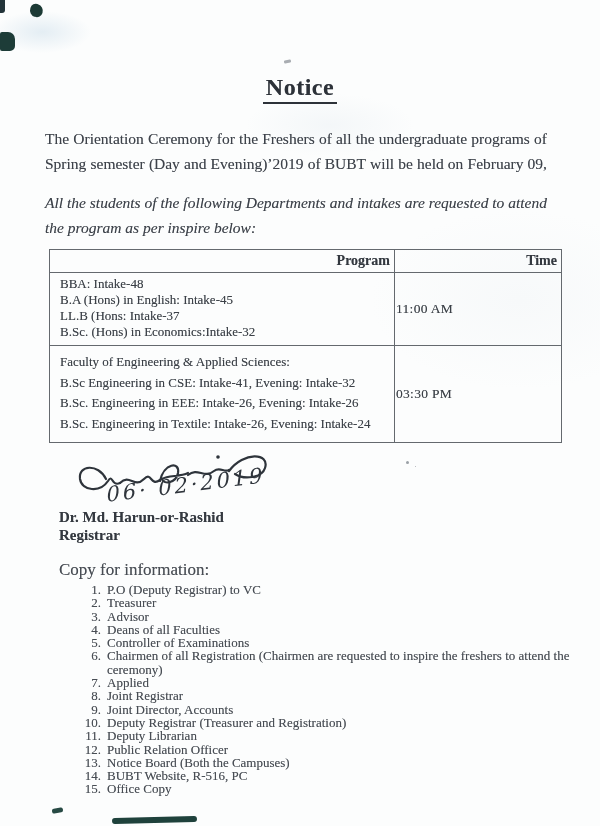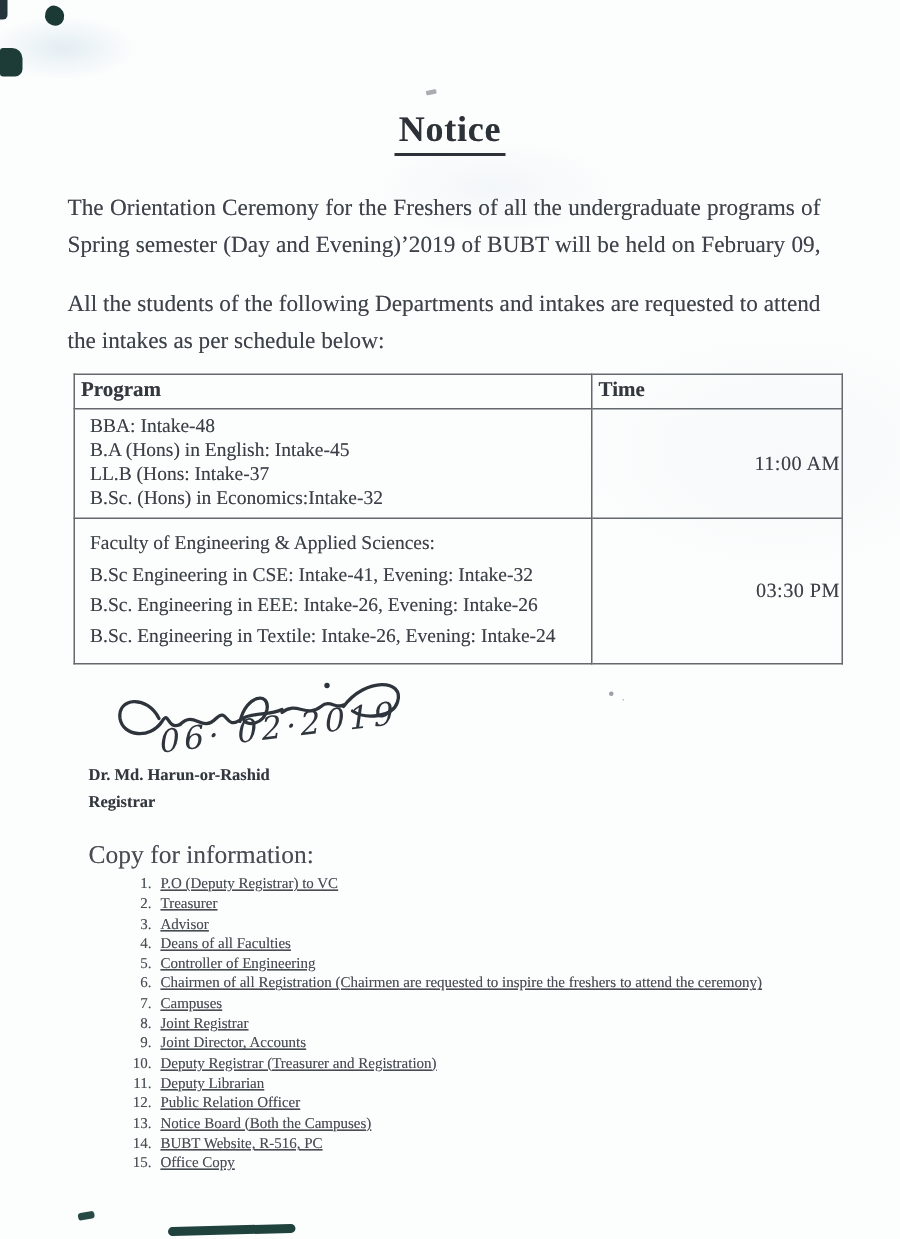--- a/index.html
+++ b/index.html
@@ -27,50 +27,50 @@
   .a-dots{left:406px;top:461px;width:3px;height:3px;background:#9aa0a6;border-radius:50%;box-shadow:8px 4px 0 -1px #a6abb0;}
   .a-dash-bottom{left:52px;top:808px;width:11px;height:5px;background:#274a44;border-radius:2px;transform:rotate(-10deg);}
   .a-line-bottom{left:112px;top:817px;width:85px;height:6px;background:#1f423c;border-radius:3px;transform:rotate(-1.5deg);}
 
   .title-wrap{margin:74px 0 0 0;text-align:center;}
   .title{
     display:inline-block;font-size:24px;font-weight:bold;color:#2d3239;
     border-bottom:2.5px solid #2d3239;padding:0 3px 1px 3px;letter-spacing:.5px;
   }
   .para{margin:22px 53px 0 45px;font-size:15.5px;line-height:25px;color:#3d424a;}
-  .para2{margin-top:14px;}
+  .para2{margin-top:14px;font-style:italic;}
   .jline{text-align:justify;text-align-last:justify;}
   .nline{text-align:left;}
 
   table.schedule{
     margin:9px 0 0 49px;border-collapse:collapse;width:494px;
     font-size:13px;color:#3b4047;table-layout:fixed;
   }
   table.schedule th, table.schedule td{border:1px solid #64696e;}
   th.col-program{width:336px;}
   th.col-time{width:158px;}
-  table.schedule th{font-size:14px;font-weight:bold;padding:3px 4px;text-align:left;color:#33383f;}
+  table.schedule th{font-size:14px;font-weight:bold;padding:3px 4px;text-align:right;color:#33383f;}
   td.prog-cell{padding:3px 8px 5px 10px;vertical-align:top;}
   td.prog-cell .pline{line-height:16px;}
   td.prog-cell2{padding:6px 8px 8px 10px;}
   td.prog-cell2 .pline{line-height:20.5px;}
-  td.time-cell{text-align:right;vertical-align:middle;font-size:13.5px;letter-spacing:.3px;}
+  td.time-cell{text-align:left;vertical-align:middle;font-size:13.5px;letter-spacing:.3px;}
 
   .sig-block{position:relative;height:54px;margin:8px 0 0 58px;}
   .sig-svg{position:absolute;left:10px;top:2px;}
   .sig-date{
     position:absolute;left:48px;top:22px;
     font-size:21px;font-style:italic;letter-spacing:3px;color:#2f353c;
     transform:rotate(-7deg) skewX(-4deg);white-space:nowrap;
     text-shadow:none;font-family:"DejaVu Serif",serif;
   }
-  .name-block{margin:4px 0 0 59px;font-weight:bold;color:#33383f;font-size:11px;line-height:17.5px;}
+  .name-block{margin:4px 0 0 59px;font-weight:bold;color:#33383f;font-size:15px;line-height:17.5px;}
   .copy-block{margin:16px 0 0 59px;color:#484d54;}
   .copy-heading{font-size:17px;margin:0 0 3px 0;}
-  ol.copy-list{list-style:none;counter-reset:item;margin:2px 0 0 0;padding:0 0 0 48px;font-size:10px;line-height:13.3px;text-decoration:underline;}
+  ol.copy-list{list-style:none;counter-reset:item;margin:2px 0 0 0;padding:0 0 0 48px;font-size:13px;line-height:13.3px;}
   ol.copy-list li{counter-increment:item;position:relative;}
   ol.copy-list li::before{
     content:counter(item) ".";position:absolute;left:-26px;width:20px;text-align:right;
   }
 </style>
 </head>
 <body>
 
 <div class="page">
 
@@ -86,21 +86,21 @@
     <span class="title">Notice</span>
   </div>
 
   <div class="para">
     <div class="jline">The Orientation Ceremony for the Freshers of all the undergraduate programs of</div>
     <div class="jline">Spring semester (Day and Evening)’2019 of BUBT will be held on February 09,</div>
   </div>
 
   <div class="para para2">
     <div class="jline">All the students of the following Departments and intakes are requested to attend</div>
-    <div class="nline">the intakes as per schedule below:</div>
+    <div class="nline">the program as per inspire below:</div>
   </div>
 
   <table class="schedule">
     <thead>
       <tr>
         <th class="col-program">Program</th>
         <th class="col-time">Time</th>
       </tr>
     </thead>
     <tbody>
@@ -144,23 +144,23 @@
     <div>Registrar</div>
   </div>
 
   <div class="copy-block">
     <div class="copy-heading">Copy for information:</div>
     <ol class="copy-list">
       <li>P.O (Deputy Registrar) to VC</li>
       <li>Treasurer</li>
       <li>Advisor</li>
       <li>Deans of all Faculties</li>
-      <li>Controller of Engineering</li>
+      <li>Controller of Examinations</li>
       <li>Chairmen of all Registration (Chairmen are requested to inspire the freshers to attend the ceremony)</li>
-      <li>Campuses</li>
+      <li>Applied</li>
       <li>Joint Registrar</li>
       <li>Joint Director, Accounts</li>
       <li>Deputy Registrar (Treasurer and Registration)</li>
       <li>Deputy Librarian</li>
       <li>Public Relation Officer</li>
       <li>Notice Board (Both the Campuses)</li>
       <li>BUBT Website, R-516, PC</li>
       <li>Office Copy</li>
     </ol>
   </div>

